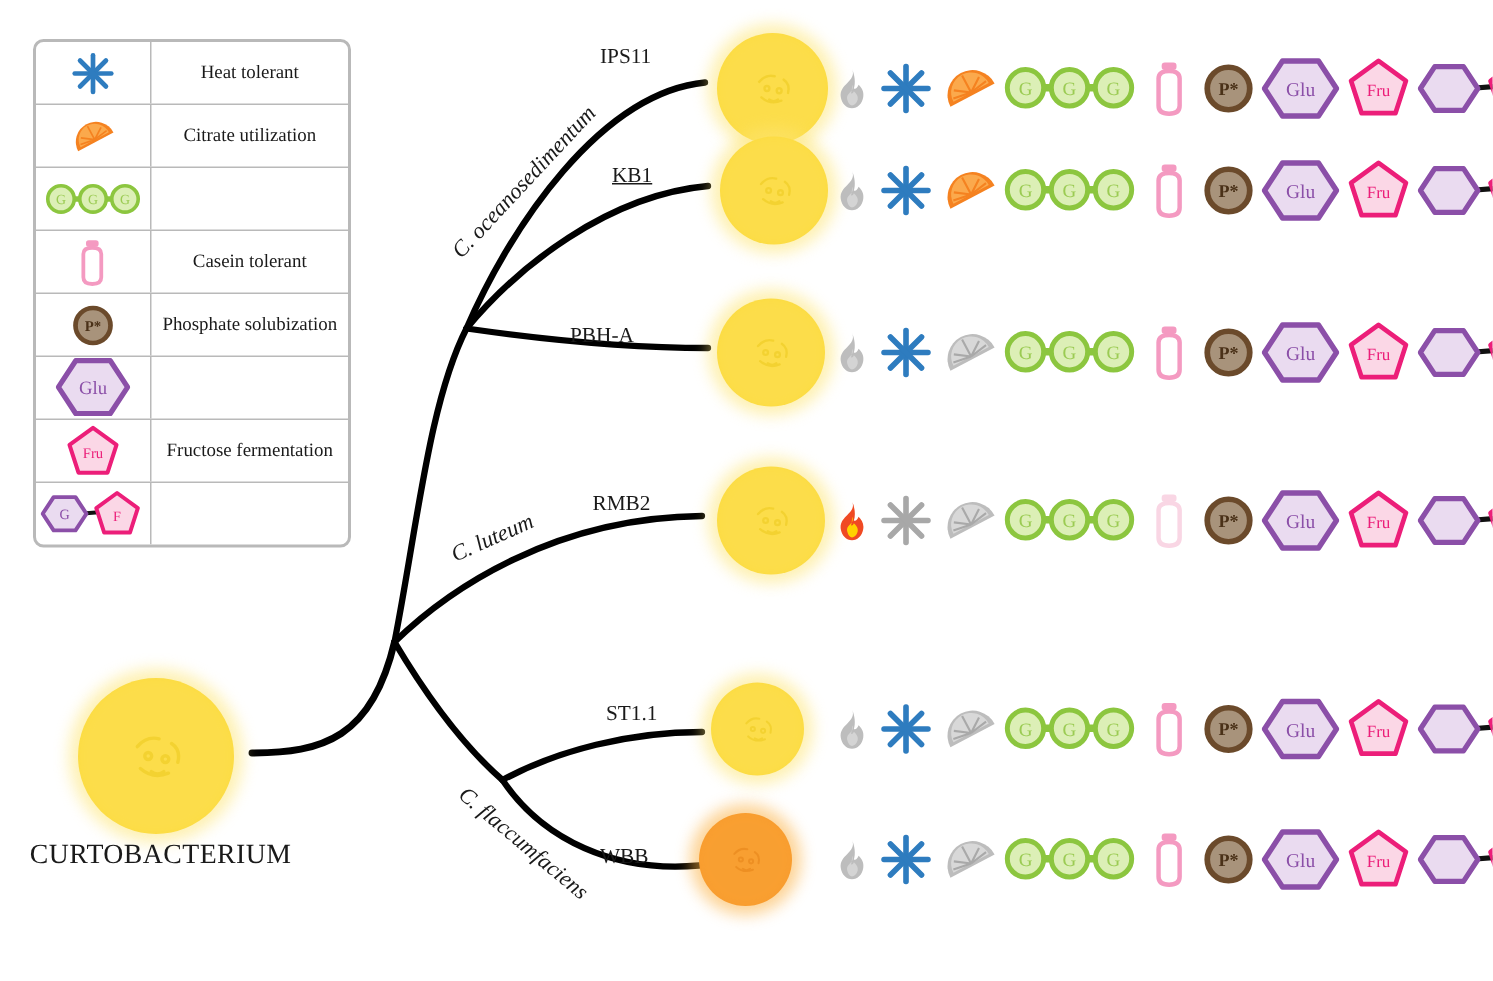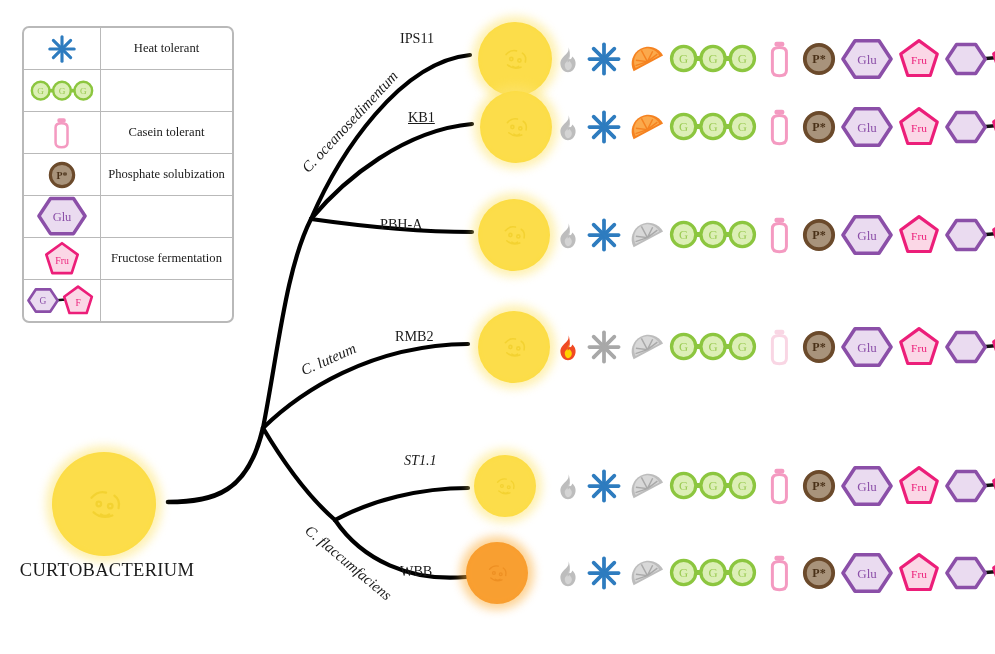--- a/index.html
+++ b/index.html
@@ -47,20 +47,32 @@
     <div class="legend-row">
       <div class="legend-icon">
         <svg width="30" height="30" viewBox="0 0 48 48">
           <rect x="21.5" y="2" width="5" height="44" rx="2.4" fill="#2E7CBF" transform="rotate(0 24 24)"></rect>
           <rect x="21.5" y="2" width="5" height="44" rx="2.4" fill="#2E7CBF" transform="rotate(45 24 24)"></rect>
           <rect x="21.5" y="2" width="5" height="44" rx="2.4" fill="#2E7CBF" transform="rotate(90 24 24)"></rect>
           <rect x="21.5" y="2" width="5" height="44" rx="2.4" fill="#2E7CBF" transform="rotate(135 24 24)"></rect>
         </svg>
       </div>
       <div class="legend-label">Heat tolerant</div>
+    </div>
+    <div class="legend-row">
+      <div class="legend-icon">
+        <svg width="32" height="32" viewBox="0 0 48 48">
+    <g transform="rotate(-28 24 24)">
+      <path d="M4 30h40a20 20 0 0 0-40 0z" fill="#F58220"></path>
+      <path d="M8 27.6h32a16 16 0 0 0-32 0z" fill="#FBA94C"></path>
+      <path d="M24 27.6 V12.2 M24 27.6 L12.6 19.6 M24 27.6 L35.4 19.6 M24 27.6 L9.2 25.2 M24 27.6 L38.8 25.2" stroke="#F58220" stroke-width="1.7" fill="none"></path>
+    </g>
+  </svg>
+      </div>
+      <div class="legend-label">Citrate utilization</div>
     </div>
     <div class="legend-row">
       <div class="legend-icon">
         <svg width="64" height="31.288888888888888" viewBox="0 0 90 44">
           <line x1="15" y1="22" x2="75" y2="22" stroke="#8CC63F" stroke-width="5"></line>
           <circle cx="15" cy="22" r="12.4" fill="#DCEFB6" stroke="#8CC63F" stroke-width="3.4"></circle>
           <text x="15" y="27" font-size="13" text-anchor="middle" fill="#9BCB53" font-family="Liberation Serif, serif">G</text>
           <circle cx="45" cy="22" r="12.4" fill="#DCEFB6" stroke="#8CC63F" stroke-width="3.4"></circle>
           <text x="45" y="27" font-size="13" text-anchor="middle" fill="#9BCB53" font-family="Liberation Serif, serif">G</text>
           <circle cx="75" cy="22" r="12.4" fill="#DCEFB6" stroke="#8CC63F" stroke-width="3.4"></circle>
@@ -486,21 +498,21 @@
   </svg>
       </div>
       <div class="trait" style="width: 96px;">
         <svg width="92" height="46" viewBox="0 0 96 48">
     <line x1="36" y1="24" x2="62" y2="22" stroke="#111" stroke-width="3.6"></line>
     <polygon points="42.0,24.0 32.0,39.2 12.0,39.2 2.0,24.0 12.0,8.8 32.0,8.8" fill="#EADBF0" stroke="#8B4FA8" stroke-width="3.6" stroke-linejoin="round"></polygon>
     <polygon points="70.0,5.0 89.0,18.8 81.8,41.2 58.2,41.2 51.0,18.8" fill="#FBD7E6" stroke="#EC1E79" stroke-width="3.6" stroke-linejoin="round"></polygon>
   </svg>
       </div>
     </div>
-    <div class="strain-name" style="left: 404px; top: 452px; font-style: italic;">ST1.1</div>
+    <div class="strain-name" style="left: 404px; top: 468px;">ST1.1</div>
     <div class="colony" style="left: 474px; top: 455px;">
       <div class="col-circ" style="width:62px;height:62px;background:#FBD417;">
      <div class="col-glow" style="left:-6px;top:-6px;width:74px;height:74px;background:#FDE574;"></div>
      <svg width="62" height="62" viewBox="0 0 100 100" style="position:absolute;left:0;top:0;opacity:.42;">
        <g fill="none" stroke="#E8C310" stroke-width="2.2" stroke-linecap="round">
          <path d="M38 44 q6 -7 14 -5"></path>
          <path d="M60 42 q6 4 4 12"></path>
          <path d="M40 58 q8 7 18 3"></path>
          <circle cx="45" cy="50" r="2.2"></circle>
          <circle cx="56" cy="52" r="2.2"></circle>

